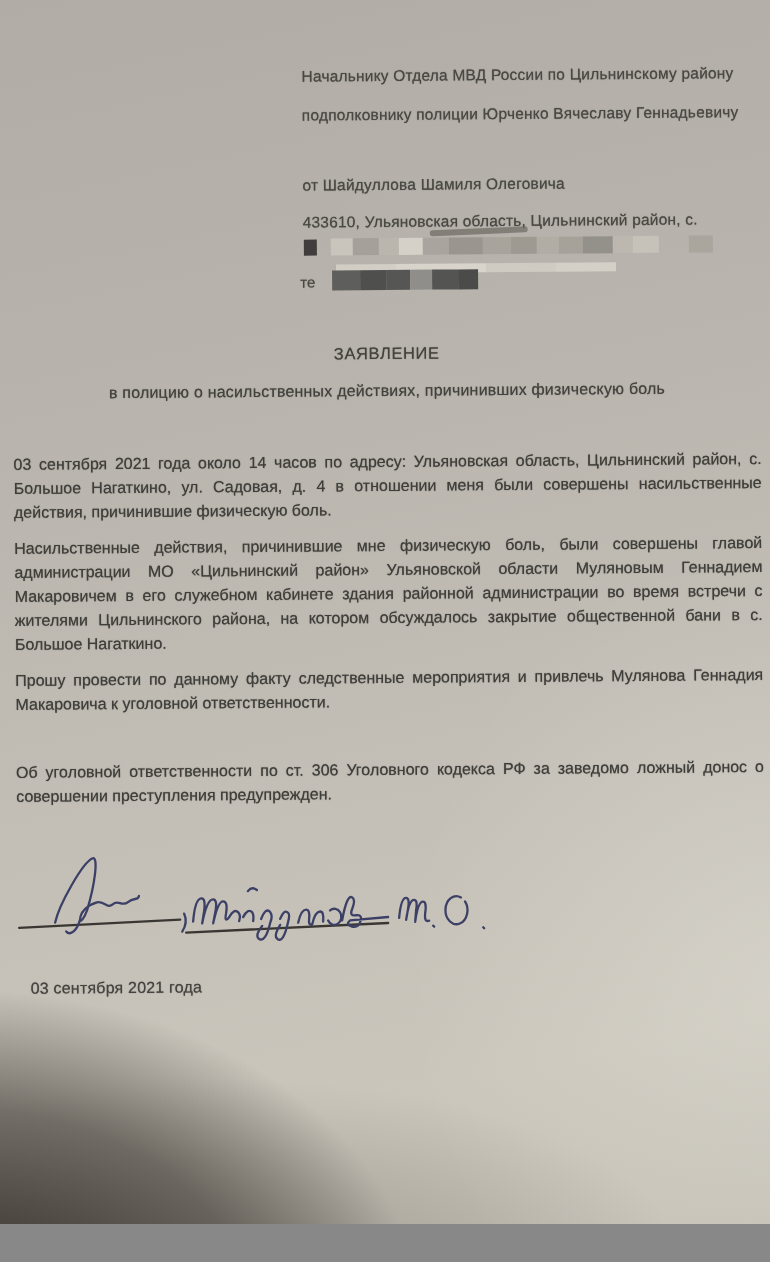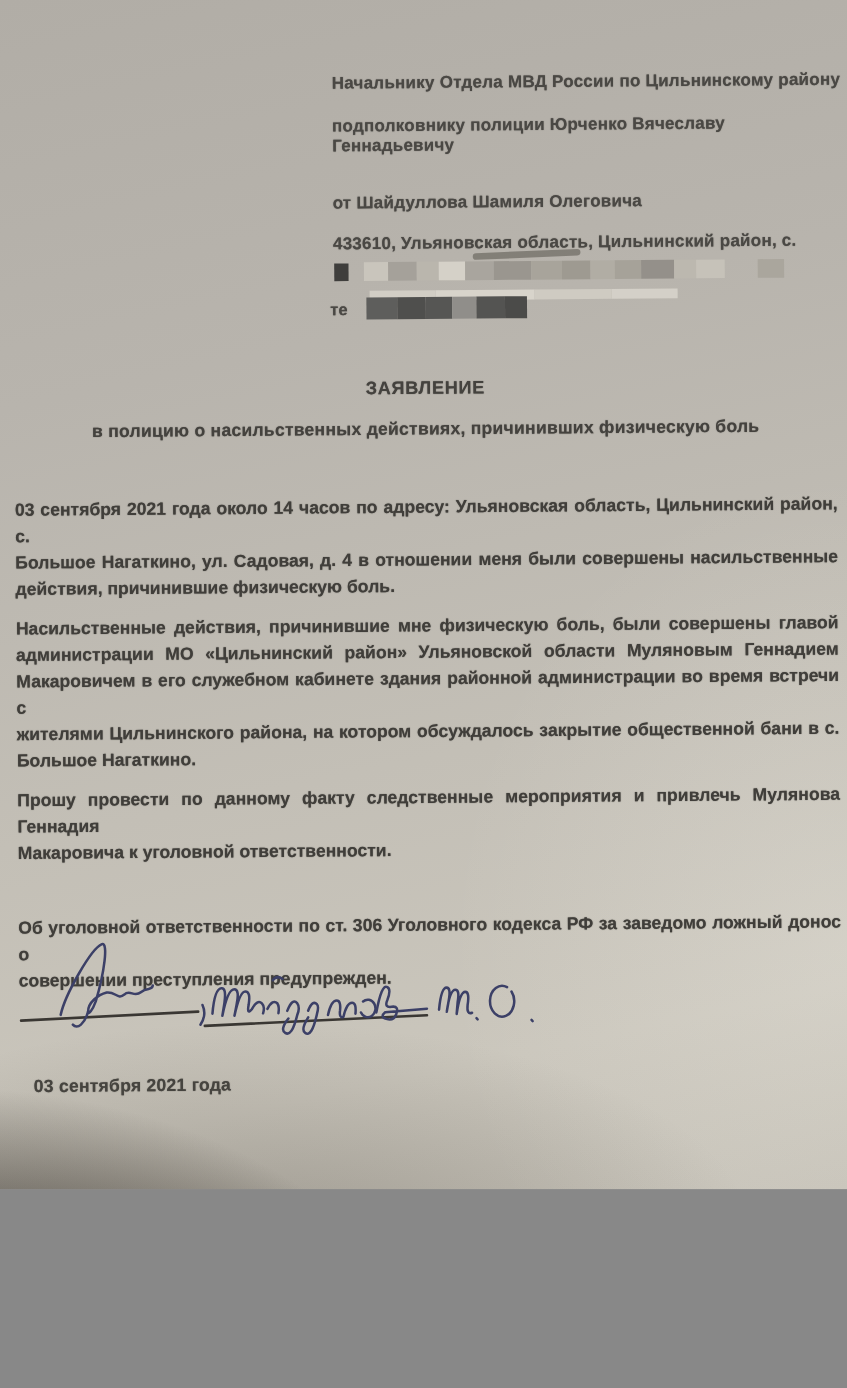--- a/index.html
+++ b/index.html
@@ -1,24 +1,23 @@
 <!DOCTYPE html>
 <html lang="ru"><head>
 <meta charset="utf-8">
 <style>
   html,body{margin:0;padding:0;}
   body{width:770px;height:1262px;overflow:hidden;background:#888;
        font-family:"Liberation Sans","DejaVu Sans",sans-serif;}
-  #photo{position:relative;width:770px;height:1081px;overflow:hidden;
+  #photo{position:relative;width:770px;height:1224px;overflow:hidden;
     background:
       radial-gradient(ellipse 640px 440px at -50px 1310px, rgba(32,27,22,0.90) 0%, rgba(46,41,35,0.55) 46%, rgba(60,55,48,0) 73%),
       radial-gradient(ellipse 700px 300px at 30% 104%, rgba(70,64,56,0.30), transparent 65%),
       radial-gradient(ellipse 520px 620px at 100% 80%, rgba(250,248,240,0.22), transparent 70%),
       linear-gradient(168deg,#b1ada6 0%,#b8b4ad 30%,#c3bfb6 62%,#cac6bc 85%,#c4c0b6 100%);
-    font-weight: bold;
   }
   .sheet{position:absolute;inset:0;transform:rotate(-0.45deg);transform-origin:385px 520px;}
   .txt{position:absolute;color:#44423e;text-shadow:0 0 1px rgba(70,68,64,0.8);letter-spacing:0.2px;}
   .hdr{font-size:15.5px;color:#4a4844;}
   .recipient-1{left:305px;top:67px;width:465px;}
   .recipient-2{left:305px;top:106px;width:465px;}
   .from-line{left:305px;top:176px;width:465px;}
   .addr-line{left:305px;top:213px;width:465px;}
   .addr-redaction{position:absolute;left:306px;top:237px;white-space:nowrap;}
   .addr-redaction-light{position:absolute;left:338px;top:255px;white-space:nowrap;opacity:0.9;}

